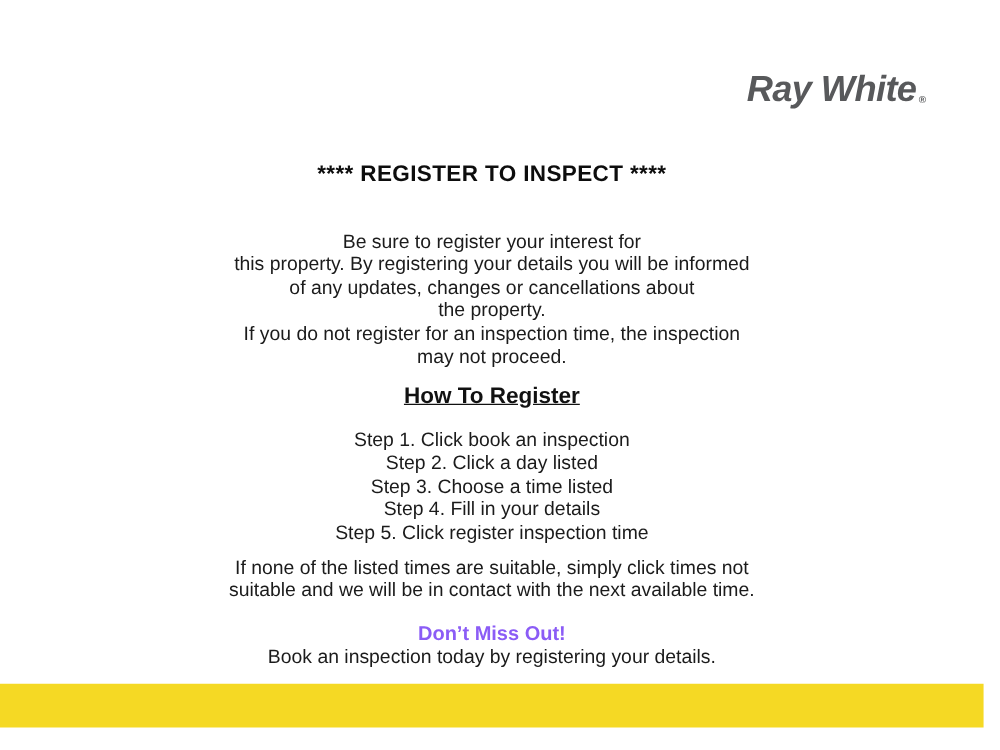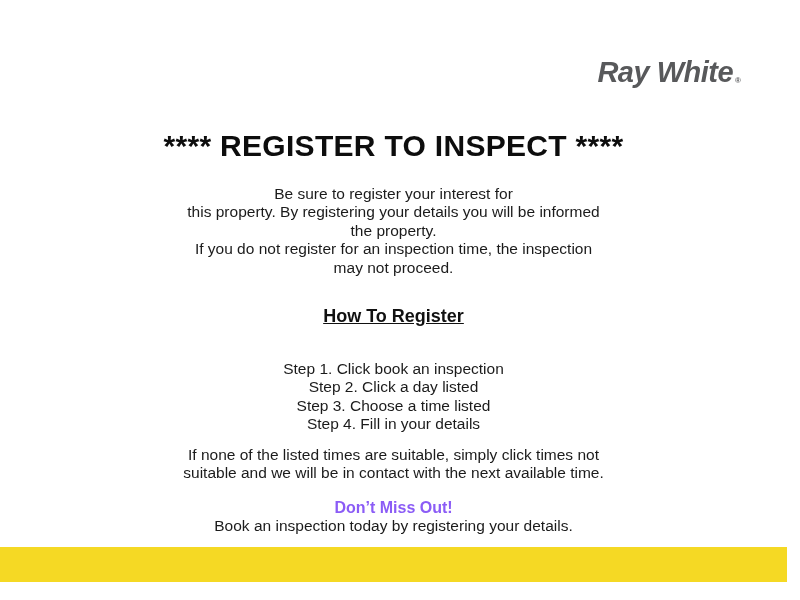--- a/index.html
+++ b/index.html
@@ -35,37 +35,37 @@
     top: 1px;
     margin-left: 2px;
   }
   .headline {
     position: absolute;
     top: 129px;
     left: 0;
     width: 100%;
     text-align: center;
     font-weight: bold;
-    font-size: 30px;
+    font-size: 18px;
     letter-spacing: 0.3px;
     color: #0d0d0d;
   }
   .block {
     position: absolute;
     left: 0;
     width: 100%;
     text-align: center;
     font-size: 15.5px;
     line-height: 18.4px;
     color: #1b1b1b;
   }
   .intro   { top: 185px; }
   .howto   { top: 307px; font-size: 18px; font-weight: bold; color: #111111; }
   .howto .howto-label { text-decoration: underline; }
-  .steps   { top: 360px; }
+  .steps   { top: 344px; }
   .fallback{ top: 446px; text-align: center; }
   .cta     { top: 499px; }
   .cta .cta-heading { font-weight: bold; font-size: 16px; color: #8b5cf6; }
   .bar {
     position: absolute;
     top: 547px;
     left: 0;
     width: 100%;
     height: 35px;
     background: #f5d924;
@@ -78,34 +78,36 @@
 
   <div class="logo">
     <span>Ray White</span><span class="rmark">®</span>
   </div>
 
   <div class="headline">**** REGISTER TO INSPECT ****</div>
 
   <div class="block intro">
     <div>Be sure to register your interest for</div>
     <div>this property. By registering your details you will be informed</div>
+    <div>of any updates, changes or cancellations about</div>
     <div>the property.</div>
     <div>If you do not register for an inspection time, the inspection</div>
     <div>may not proceed.</div>
   </div>
 
   <div class="block howto">
     <span class="howto-label">How To Register</span>
   </div>
 
   <div class="block steps">
     <div>Step 1. Click book an inspection</div>
     <div>Step 2. Click a day listed</div>
     <div>Step 3. Choose a time listed</div>
     <div>Step 4. Fill in your details</div>
+    <div>Step 5. Click register inspection time</div>
   </div>
 
   <div class="block fallback">
     <div>If none of the listed times are suitable, simply click times not</div>
     <div>suitable and we will be in contact with the next available time.</div>
   </div>
 
   <div class="block cta">
     <div class="cta-heading">Don’t Miss Out!</div>
     <div>Book an inspection today by registering your details.</div>

